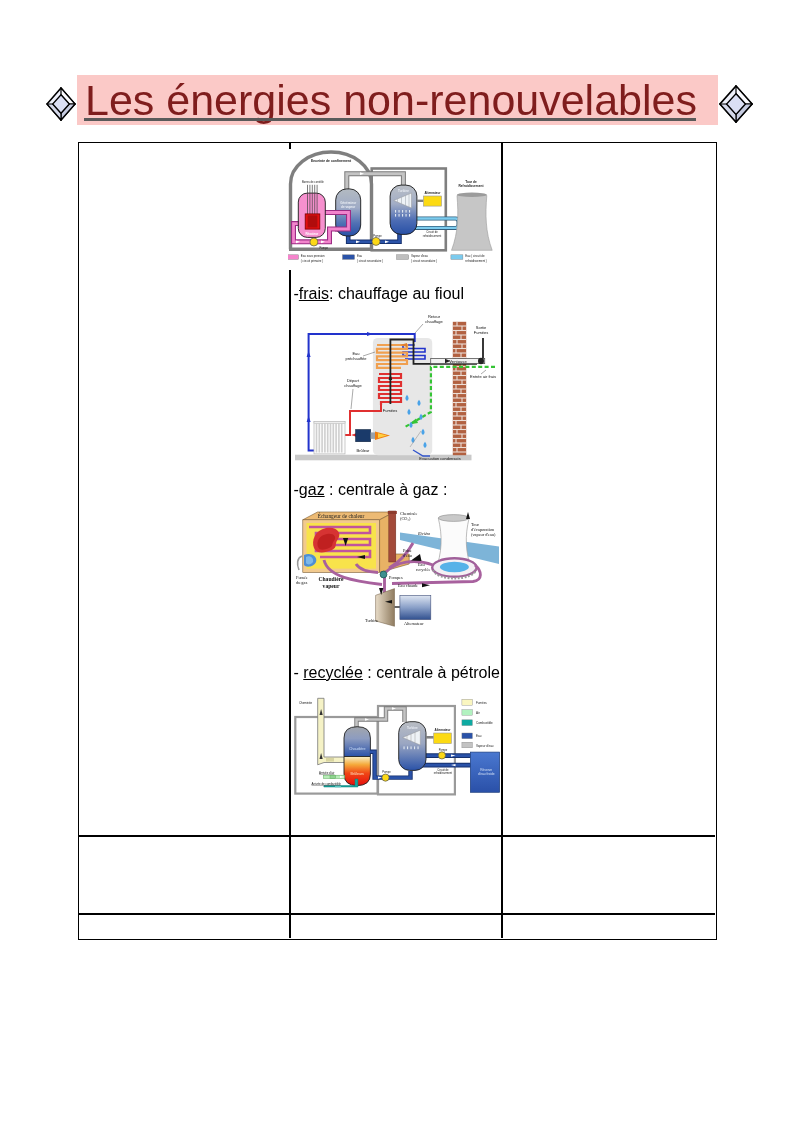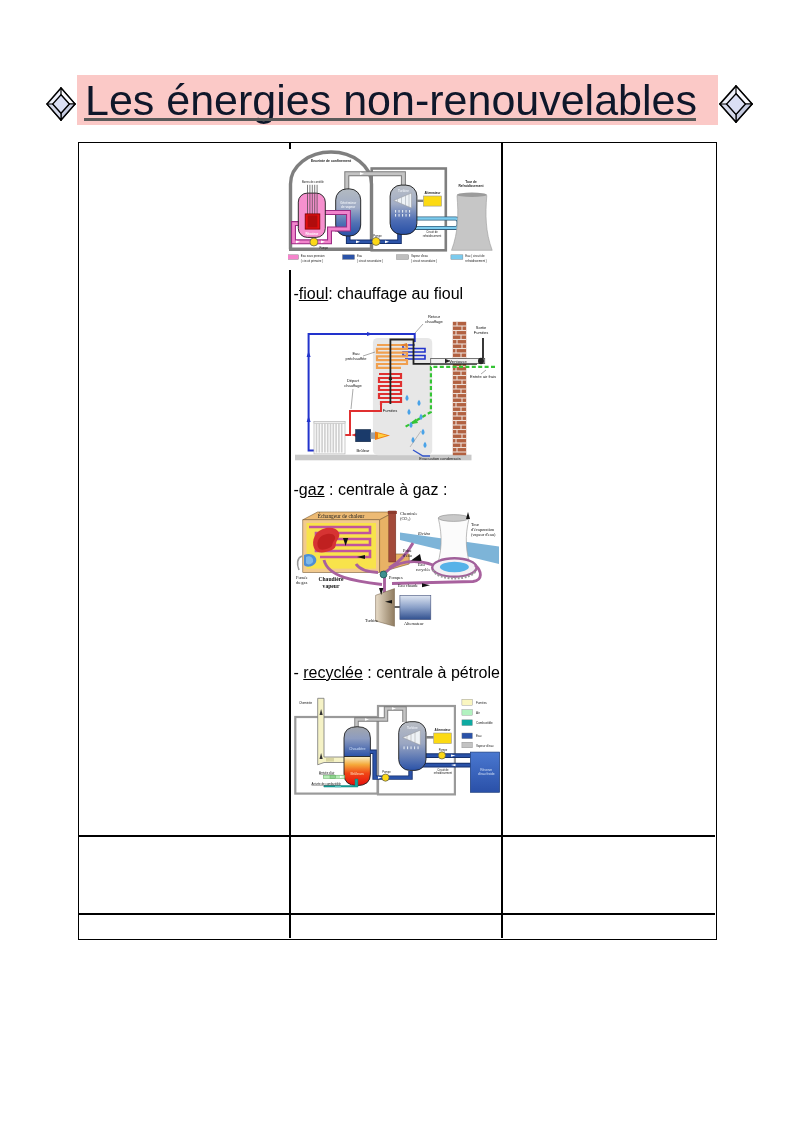--- a/index.html
+++ b/index.html
@@ -7,21 +7,21 @@
   body{width:794px;height:1122px;background:#ffffff;position:relative;
        font-family:"Liberation Sans",sans-serif;overflow:hidden;}
   .abs{position:absolute;}
   .txt{position:absolute;color:#000;font-size:16px;line-height:21px;white-space:nowrap;}
 </style>
 </head>
 <body>
 
 <div class="abs" style="left:77px;top:75px;width:641px;height:50px;background:#fbc9c7;"></div>
 
-<div class="abs" style="left:85px;top:75px;font-size:43px;line-height:50px;color:#0f172a;white-space:nowrap;">Les énergies non-renouvelables</div>
+<div class="abs" style="left:85px;top:75px;font-size:43px;line-height:50px;color:#7f1d1d;white-space:nowrap;">Les énergies non-renouvelables</div>
 
 <div class="abs" style="left:84px;top:118px;width:612px;height:3px;background:#5a5a5a;"></div>
 
 <svg class="abs" style="left:46px;top:87px;" width="30" height="34" viewBox="0 0 30 34">
   <polygon points="15,1 29,17 15,33 1,17" fill="#eef0fa" stroke="#000" stroke-width="1.6"></polygon>
   <polygon points="15,1 29,17 23.3,17 15,7.8" fill="#fbfbff" stroke="#000" stroke-width="1.2"></polygon>
   <polygon points="29,17 15,33 15,26.2 23.3,17" fill="#c6cbe0" stroke="#000" stroke-width="1.2"></polygon>
   <polygon points="15,33 1,17 6.7,17 15,26.2" fill="#d4d8ea" stroke="#000" stroke-width="1.2"></polygon>
   <polygon points="15,7.8 23.3,17 15,26.2 6.7,17" fill="#dbdff4" stroke="#000" stroke-width="1.3"></polygon>
 </svg>
@@ -37,21 +37,21 @@
 <div class="abs" style="left:78px;top:142px;width:637px;height:796px;border:1.7px solid #000;"></div>
 
 <div class="abs" style="left:289px;top:142px;width:1.7px;height:796px;background:#000;"></div>
 
 <div class="abs" style="left:501px;top:142px;width:1.7px;height:796px;background:#000;"></div>
 
 <div class="abs" style="left:78px;top:835px;width:637px;height:1.7px;background:#000;"></div>
 
 <div class="abs" style="left:78px;top:913px;width:637px;height:1.7px;background:#000;"></div>
 
-<div class="txt" style="left:293.5px;top:283px;">-<u>fioul</u>: chauffage au fioul</div>
+<div class="txt" style="left:293.5px;top:283px;">-<u>frais</u>: chauffage au fioul</div>
 
 <div class="txt" style="left:293.5px;top:478.5px;">-<u>gaz</u> : centrale à gaz&nbsp;:</div>
 
 <div class="txt" style="left:293.5px;top:661.5px;">- <u>recyclée</u> : centrale à pétrole</div>
 
 <svg class="abs" style="left:288px;top:146px;" width="210" height="124" viewBox="0 0 210 124">
   <rect x="0" y="3" width="210" height="121" fill="#ffffff"></rect>
 
   <g>
     <path d="M2.5,103.2 L2.5,38 A40.5,32 0 0 1 83.5,38 L83.5,103.2" fill="none" stroke="#7f7f7f" stroke-width="3.4"></path>

